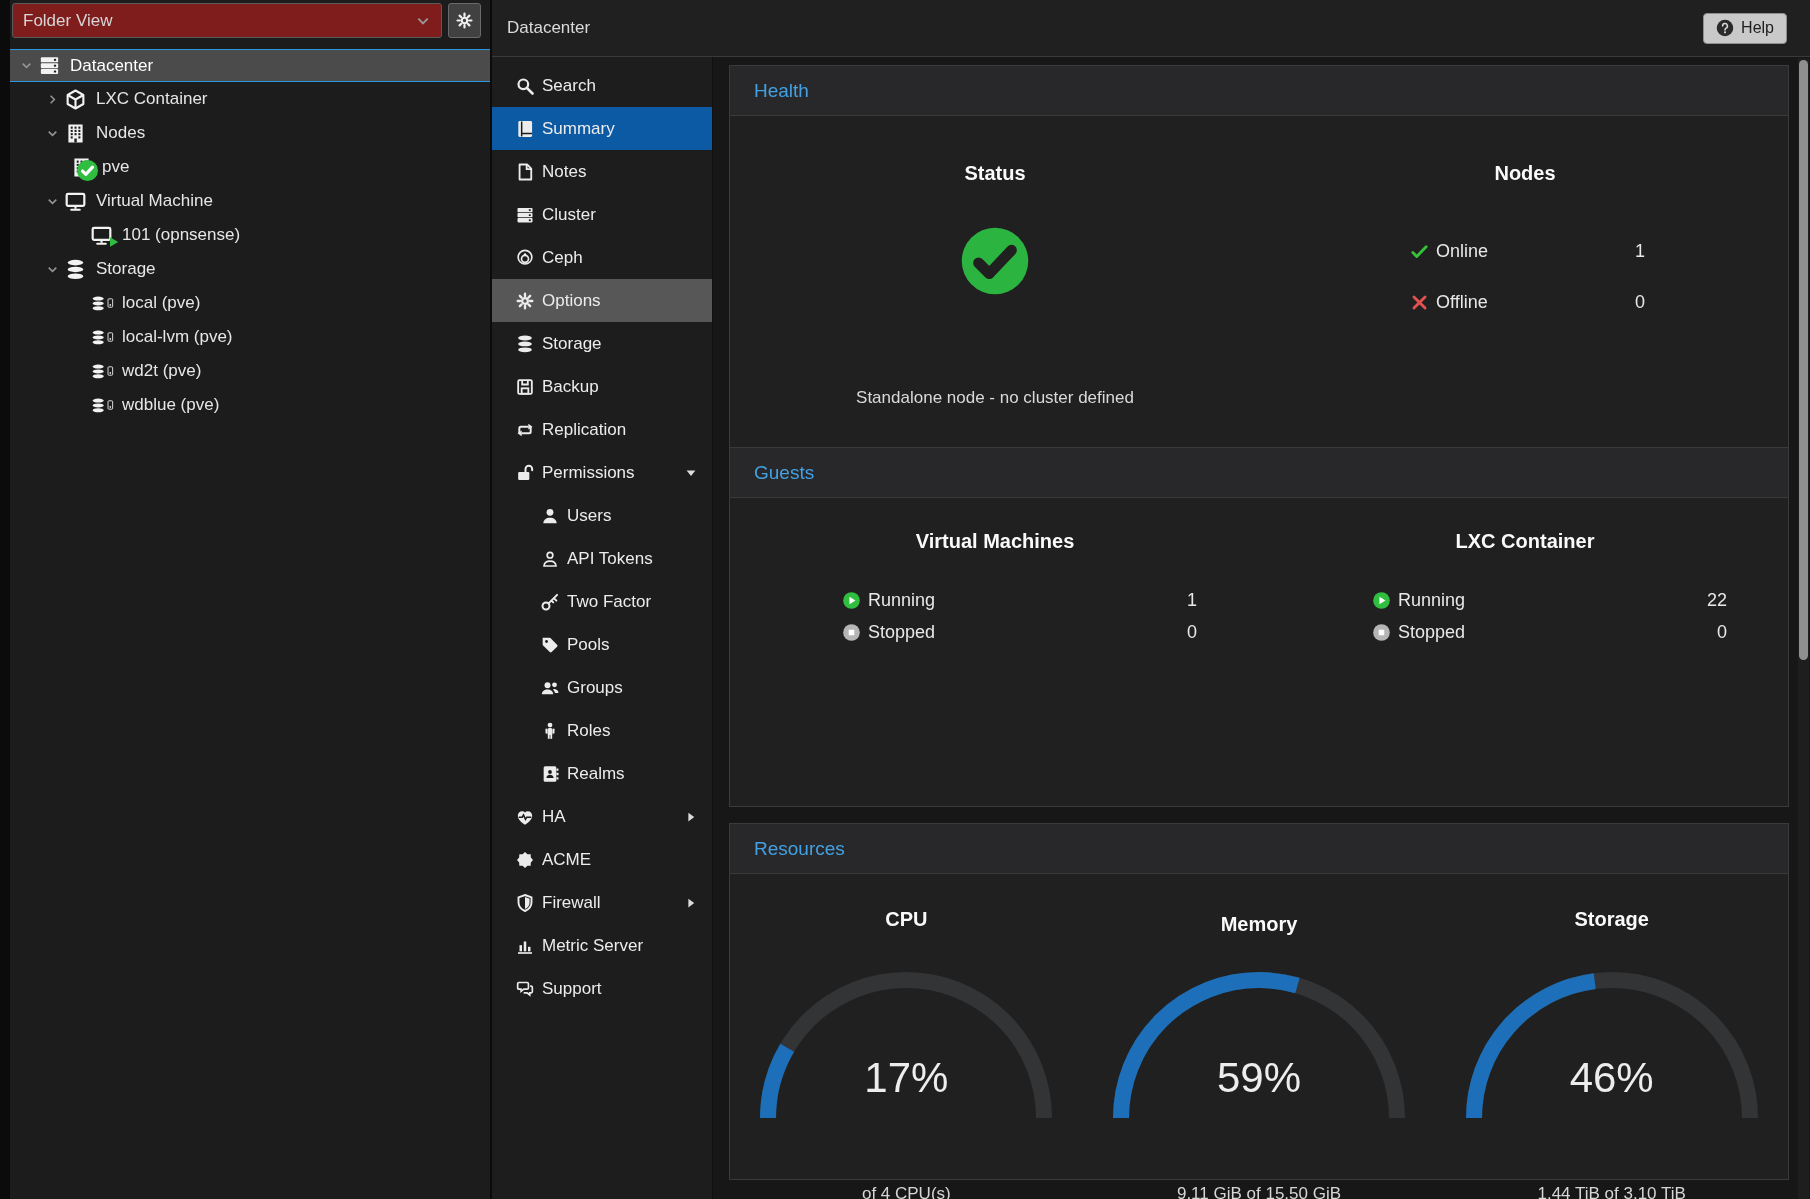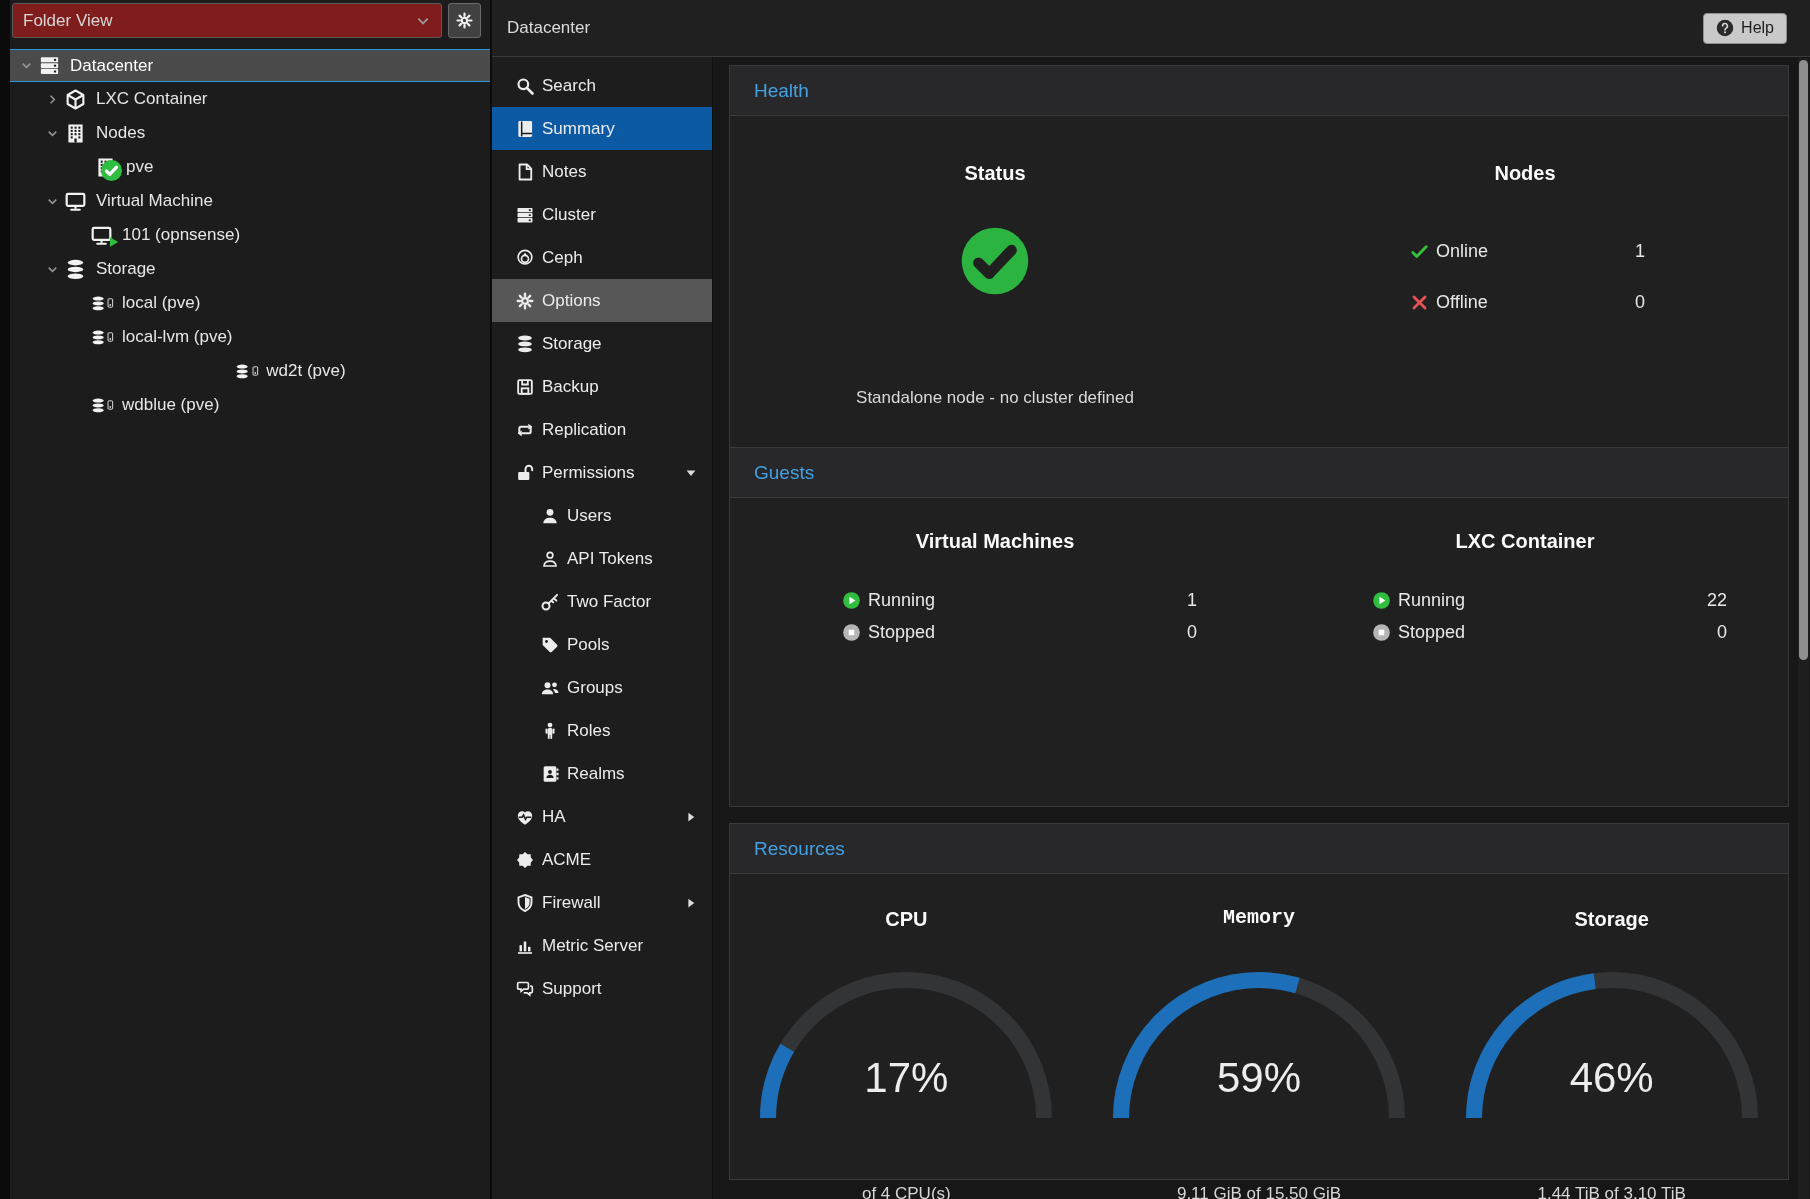--- a/index.html
+++ b/index.html
@@ -325,21 +325,21 @@
               <use href="#i-angle-down"></use>
             </svg>
           </span>
           <span class="t-ic">
             <svg class="ic ">
               <use href="#i-building"></use>
             </svg>
           </span>
           <span class="t-label">Nodes</span>
         </div>
-        <div class="tree-row" style="padding-left: 60px;">
+        <div class="tree-row" style="padding-left: 36px;">
           <span class="t-exp"></span>
           <span class="t-ic">
             <svg class="ic ">
               <use href="#i-building"></use>
             </svg>
             <svg class="ic t-badge c-green">
               <use href="#i-badge-check"></use>
             </svg>
           </span>
           <span class="t-label">pve</span>
@@ -399,21 +399,21 @@
           <span class="t-ic">
             <svg class="ic ">
               <use href="#i-database"></use>
             </svg>
             <svg class="ic ic2">
               <use href="#i-drive"></use>
             </svg>
           </span>
           <span class="t-label">local-lvm (pve)</span>
         </div>
-        <div class="tree-row" style="padding-left: 56px; justify-content: center;">
+        <div class="tree-row" style="padding-left: 56px;">
           <span class="t-exp"></span>
           <span class="t-ic">
             <svg class="ic ">
               <use href="#i-database"></use>
             </svg>
             <svg class="ic ic2">
               <use href="#i-drive"></use>
             </svg>
           </span>
           <span class="t-label">wd2t (pve)</span>
@@ -710,21 +710,21 @@
         <span class="panel-title">Resources</span>
       </div>
       <div class="panel-body" id="resources-body">
           <div class="col-title" style="left: 26.3333px; top: 34px;">CPU</div>
           <div class="gauge-box" style="left: 26.3333px; top: 94px;"><svg width="300" height="158" viewBox="0 0 300 158">
        <path d="M 12 150 A 138 138 0 0 1 288 150" fill="none" stroke="#333436" stroke-width="16"></path>
        <path d="M 12 150 A 138 138 0 0 1 288 150" fill="none" stroke="#1c6fb8" stroke-width="16" pathLength="100" stroke-dasharray="17 100"></path>
      </svg>
      <div class="gauge-pct">17%</div></div>
           <div class="gauge-detail" style="left: 6.33333px; top: 310px;">of 4 CPU(s)</div>
-          <div class="col-title" style="left: 379px; top: 32px; font-family: Liberation Mono, monospace;">Memory</div>
+          <div class="col-title" style="left: 379px; top: 39px;">Memory</div>
           <div class="gauge-box" style="left: 379px; top: 94px;"><svg width="300" height="158" viewBox="0 0 300 158">
        <path d="M 12 150 A 138 138 0 0 1 288 150" fill="none" stroke="#333436" stroke-width="16"></path>
        <path d="M 12 150 A 138 138 0 0 1 288 150" fill="none" stroke="#1c6fb8" stroke-width="16" pathLength="100" stroke-dasharray="59 100"></path>
      </svg>
      <div class="gauge-pct">59%</div></div>
           <div class="gauge-detail" style="left: 359px; top: 310px;">9.11 GiB of 15.50 GiB</div>
           <div class="col-title" style="left: 731.667px; top: 34px;">Storage</div>
           <div class="gauge-box" style="left: 731.667px; top: 94px;"><svg width="300" height="158" viewBox="0 0 300 158">
        <path d="M 12 150 A 138 138 0 0 1 288 150" fill="none" stroke="#333436" stroke-width="16"></path>
        <path d="M 12 150 A 138 138 0 0 1 288 150" fill="none" stroke="#1c6fb8" stroke-width="16" pathLength="100" stroke-dasharray="46 100"></path>

